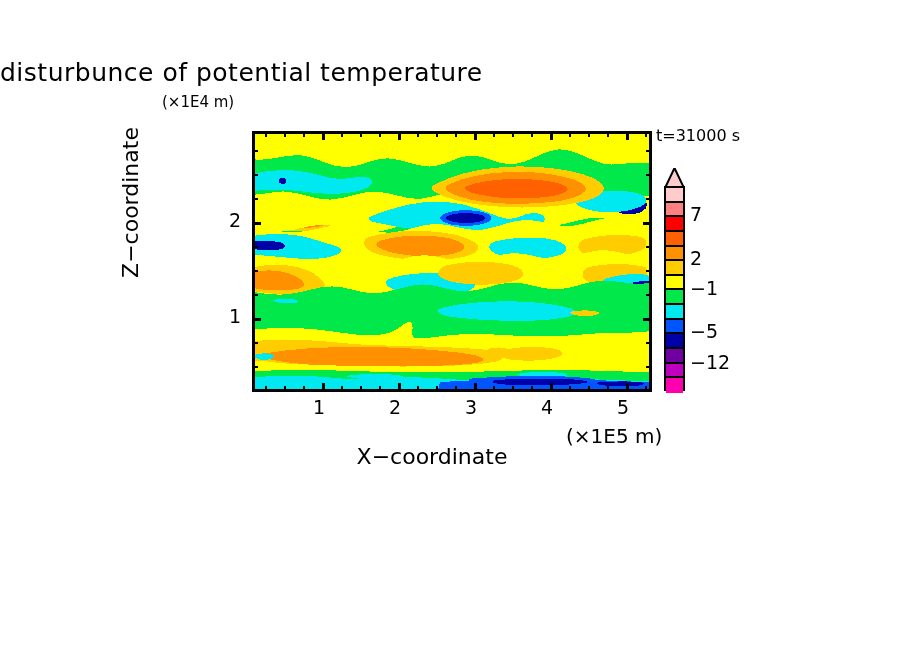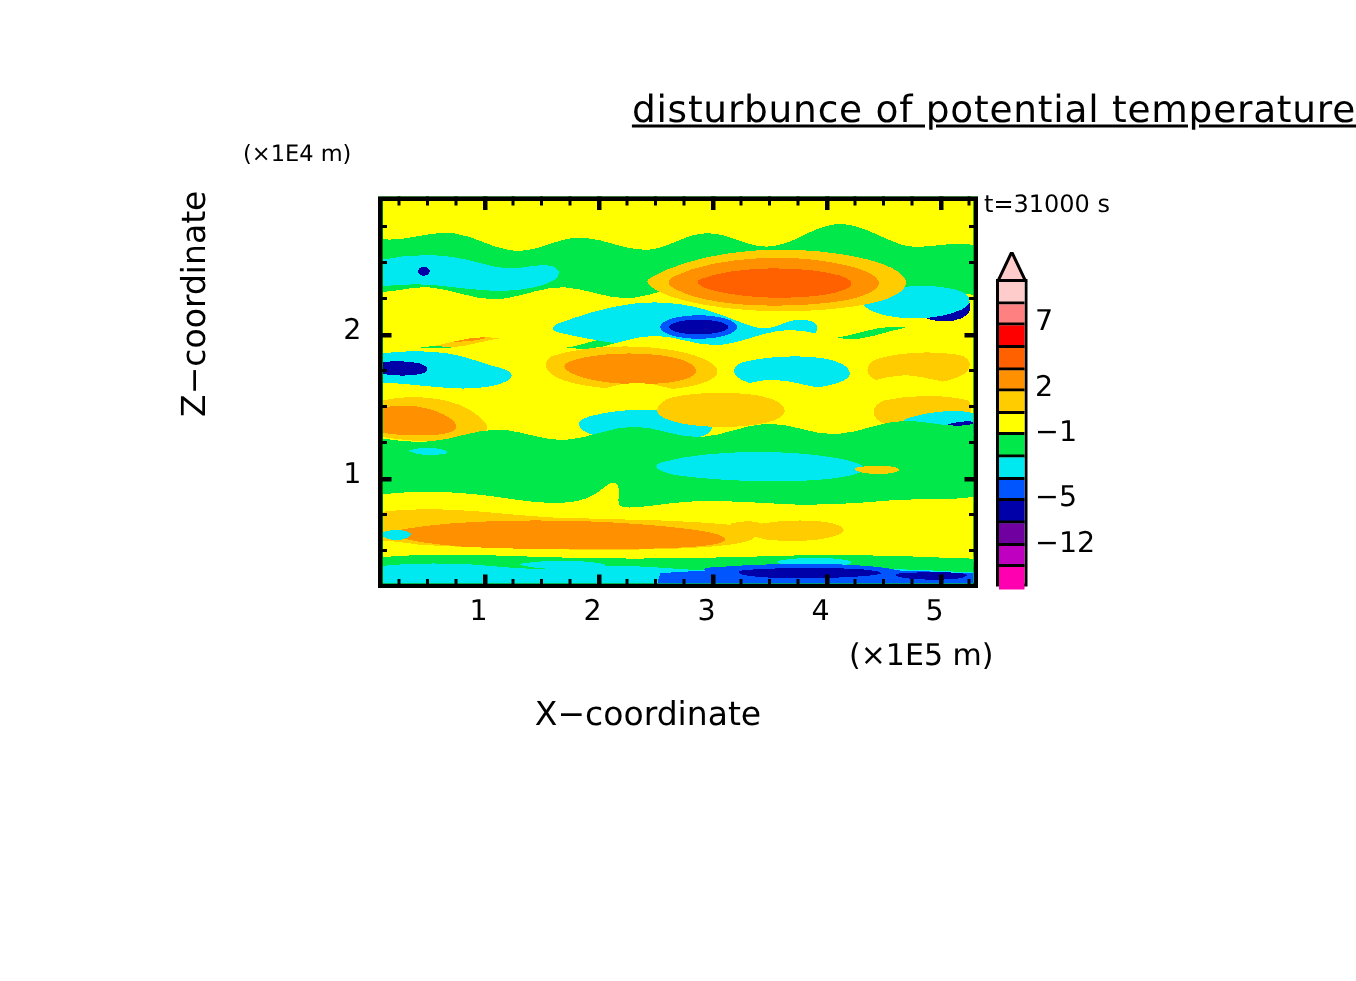--- a/index.html
+++ b/index.html
@@ -1,20 +1,20 @@
 <!DOCTYPE html>
 <html><head>
 <meta charset="utf-8">
 <style>
   html,body{margin:0;padding:0;background:#ffffff;}
   body{width:904px;height:654px;position:relative;overflow:hidden;
        font-family:"DejaVu Sans","Liberation Sans",sans-serif;color:#000;}
 
-  #title{position:absolute;left:0;top:58px;width:904px;text-align:right;
-         font-size:25px;letter-spacing:.5px;white-space:nowrap;text-decoration:underline;}
+  #title{position:absolute;left:0;top:58px;width:904px;text-align:left;
+         font-size:25px;letter-spacing:.5px;white-space:nowrap;}
   #zunit{position:absolute;left:162px;top:93px;font-size:15px;}
 
   #plotframe{position:absolute;left:252px;top:131px;width:400px;height:261px;
              border:3px solid #000;box-sizing:border-box;background:#00e000;}
   #field{position:absolute;left:0;top:0;width:100%;height:100%;overflow:hidden;}
   #field svg{display:block;width:100%;height:100%;}
 
   .tick{position:absolute;background:#000;}
   .tk-b{width:2px;height:6px;bottom:-3px;}
   .tk-bM{width:3px;height:9px;bottom:-3px;}
@@ -22,21 +22,21 @@
   .tk-tM{width:3px;height:9px;top:-3px;}
   .tk-l{height:2px;width:6px;left:-3px;}
   .tk-lM{height:3px;width:9px;left:-3px;}
   .tk-r{height:2px;width:6px;right:-3px;}
   .tk-rM{height:3px;width:9px;right:-3px;}
 
   .xlab{position:absolute;top:396px;font-size:19px;text-align:center;width:40px;}
   .ylab{position:absolute;left:215px;font-size:19px;text-align:right;width:26px;}
 
   #xunit{position:absolute;left:566px;top:424px;font-size:20px;}
-  #xaxisname{position:absolute;left:0;top:464px;width:864px;text-align:center;
+  #xaxisname{position:absolute;left:0;top:444px;width:864px;text-align:center;
              font-size:22px;}
   #yaxisname{position:absolute;left:-10px;top:190px;width:280px;text-align:center;
              font-size:22px;transform:rotate(-90deg);transform-origin:center;}
   #tstamp{position:absolute;left:656px;top:126px;font-size:16px;white-space:nowrap;}
 
   #cbar{position:absolute;left:664px;top:186px;width:21px;height:205px;
         border:2px solid #000;box-sizing:border-box;}
   .cb{width:100%;border-bottom:2px solid #000;box-sizing:border-box;}
   .cb:last-child{border-bottom:none;}
   #cbtip{position:absolute;left:664px;top:168px;width:21px;height:20px;}

